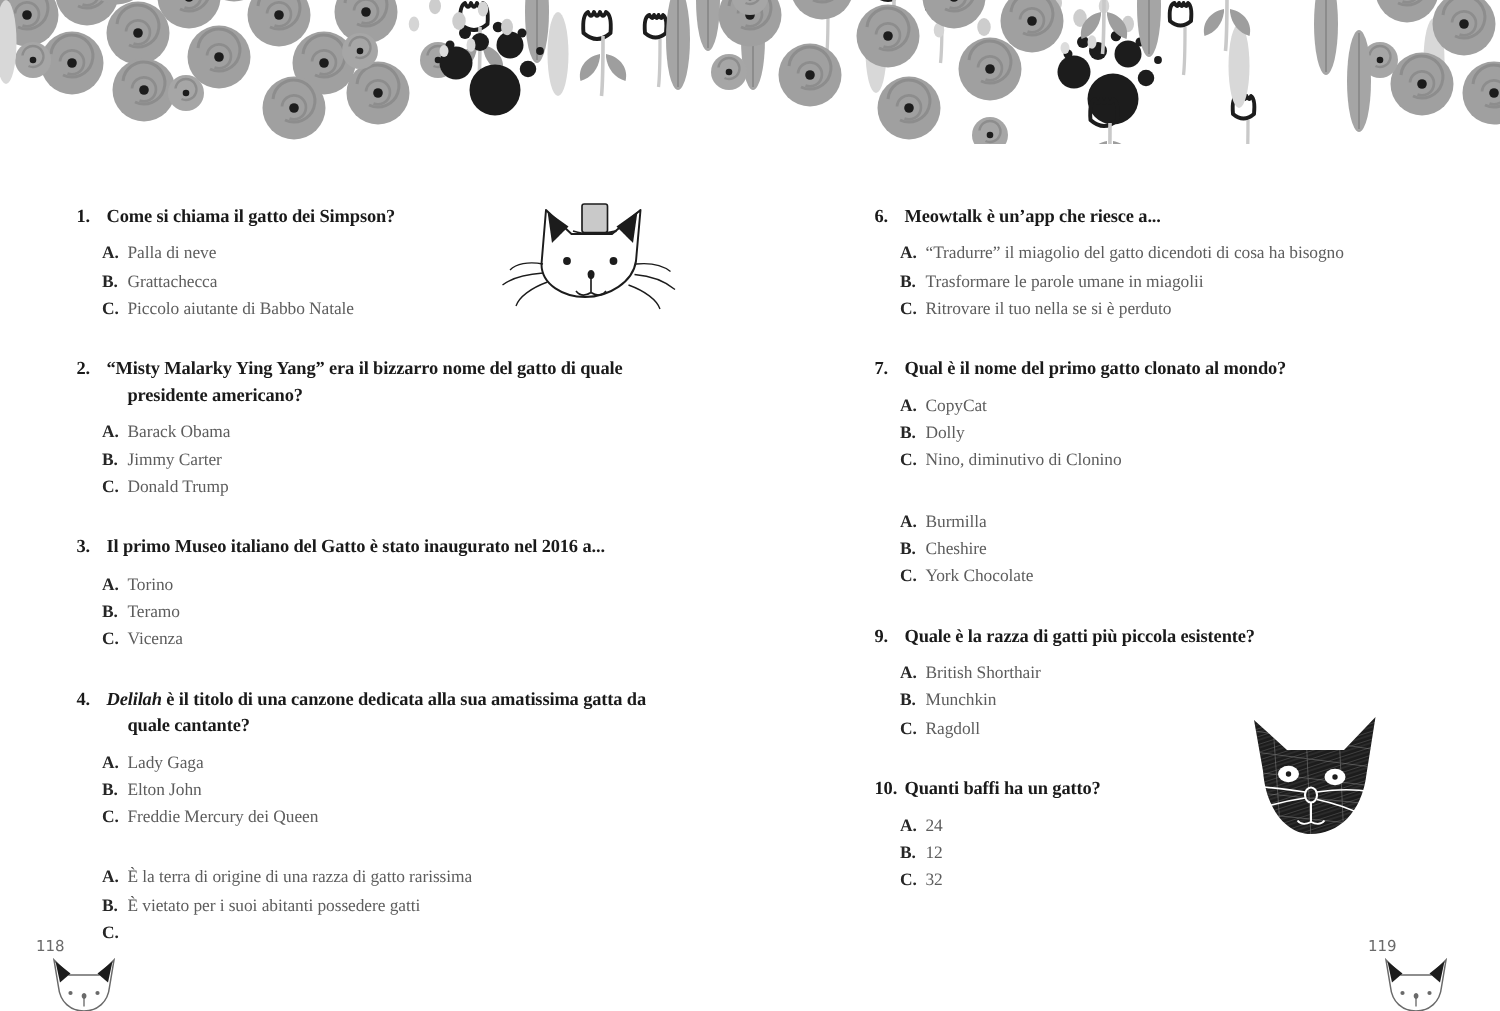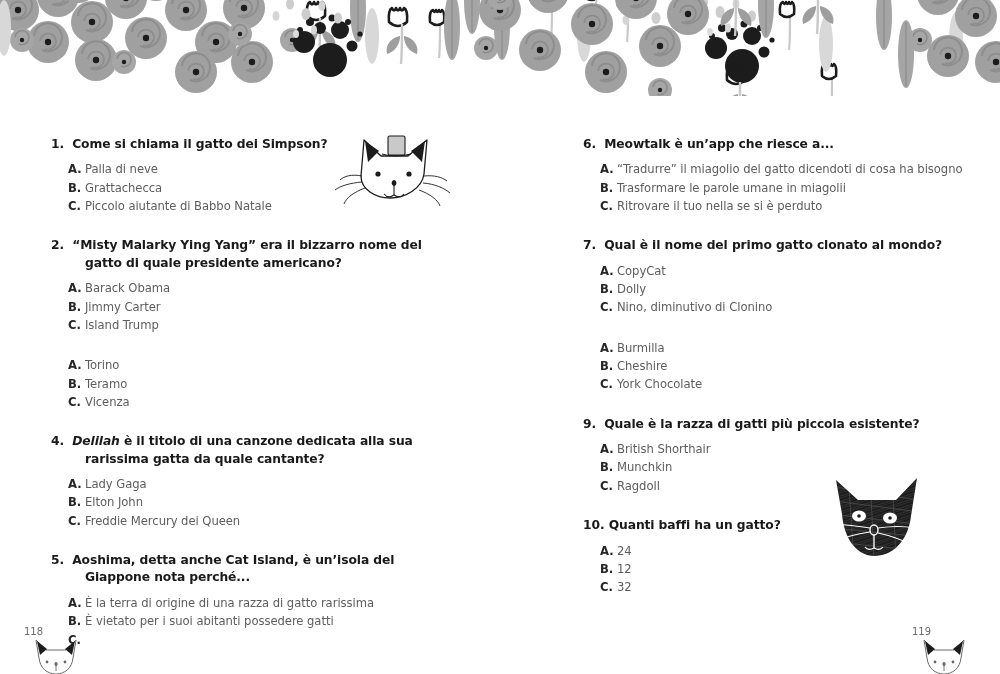--- a/index.html
+++ b/index.html
@@ -24,20 +24,21 @@
     overflow: hidden;
   }
   #floral-band svg { display: block; }
 
   
   #quiz {
     position: absolute;
     left: 0; top: 96px;
     width: 836px;
     height: 520px;
+    font-family: Liberation Serif, serif;
   }
   .column {
     position: absolute;
     top: 40px;
     width: 380px;
   }
   #column-left  { left: 68px; }
   #column-right { left: 600px; }
 
   .question-block { margin-bottom: 22px; }
@@ -249,38 +250,38 @@
       <p class="question-text"><span class="qnum">1.</span> <span>Come si chiama il gatto dei Simpson?</span></p>
       <div class="answer-row"><span class="answer-letter">A.</span><span>Palla di neve</span></div>
       <div class="answer-row"><span class="answer-letter">B.</span><span>Grattachecca</span></div>
       <div class="answer-row"><span class="answer-letter">C.</span><span>Piccolo aiutante di Babbo Natale</span></div>
     </div>
 
     <div class="question-block">
       <p class="question-text"><span class="qnum">2.</span> <span>“Misty Malarky Ying Yang” era il bizzarro nome del gatto di quale presidente americano?</span></p>
       <div class="answer-row"><span class="answer-letter">A.</span><span>Barack Obama</span></div>
       <div class="answer-row"><span class="answer-letter">B.</span><span>Jimmy Carter</span></div>
-      <div class="answer-row"><span class="answer-letter">C.</span><span>Island Trump</span></div>
-    </div>
-
-    <div class="question-block">
+      <div class="answer-row"><span class="answer-letter">C.</span><span>Donald Trump</span></div>
+    </div>
+
+    <div class="question-block">
+      <p class="question-text"><span class="qnum">3.</span> <span>Il primo Museo italiano del Gatto è stato inaugurato nel 2016 a...</span></p>
       <div class="answer-row"><span class="answer-letter">A.</span><span>Torino</span></div>
       <div class="answer-row"><span class="answer-letter">B.</span><span>Teramo</span></div>
       <div class="answer-row"><span class="answer-letter">C.</span><span>Vicenza</span></div>
     </div>
 
     <div class="question-block">
-      <p class="question-text"><span class="qnum">4.</span> <em>Delilah</em><span> è il titolo di una canzone dedicata alla sua rarissima gatta da quale cantante?</span></p>
+      <p class="question-text"><span class="qnum">4.</span> <em>Delilah</em><span> è il titolo di una canzone dedicata alla sua amatissima gatta da quale cantante?</span></p>
       <div class="answer-row"><span class="answer-letter">A.</span><span>Lady Gaga</span></div>
       <div class="answer-row"><span class="answer-letter">B.</span><span>Elton John</span></div>
       <div class="answer-row"><span class="answer-letter">C.</span><span>Freddie Mercury dei Queen</span></div>
     </div>
 
     <div class="question-block">
-      <p class="question-text"><span class="qnum">5.</span> <span>Aoshima, detta anche Cat Island, è un’isola del Giappone nota perché...</span></p>
       <div class="answer-row"><span class="answer-letter">A.</span><span>È la terra di origine di una razza di gatto rarissima</span></div>
       <div class="answer-row"><span class="answer-letter">B.</span><span>È vietato per i suoi abitanti possedere gatti</span></div>
       <div class="answer-row"><span class="answer-letter">C.</span></div>
     </div>
 
   </section>
 
   <section class="column" id="column-right">
 
     <div class="question-block">

